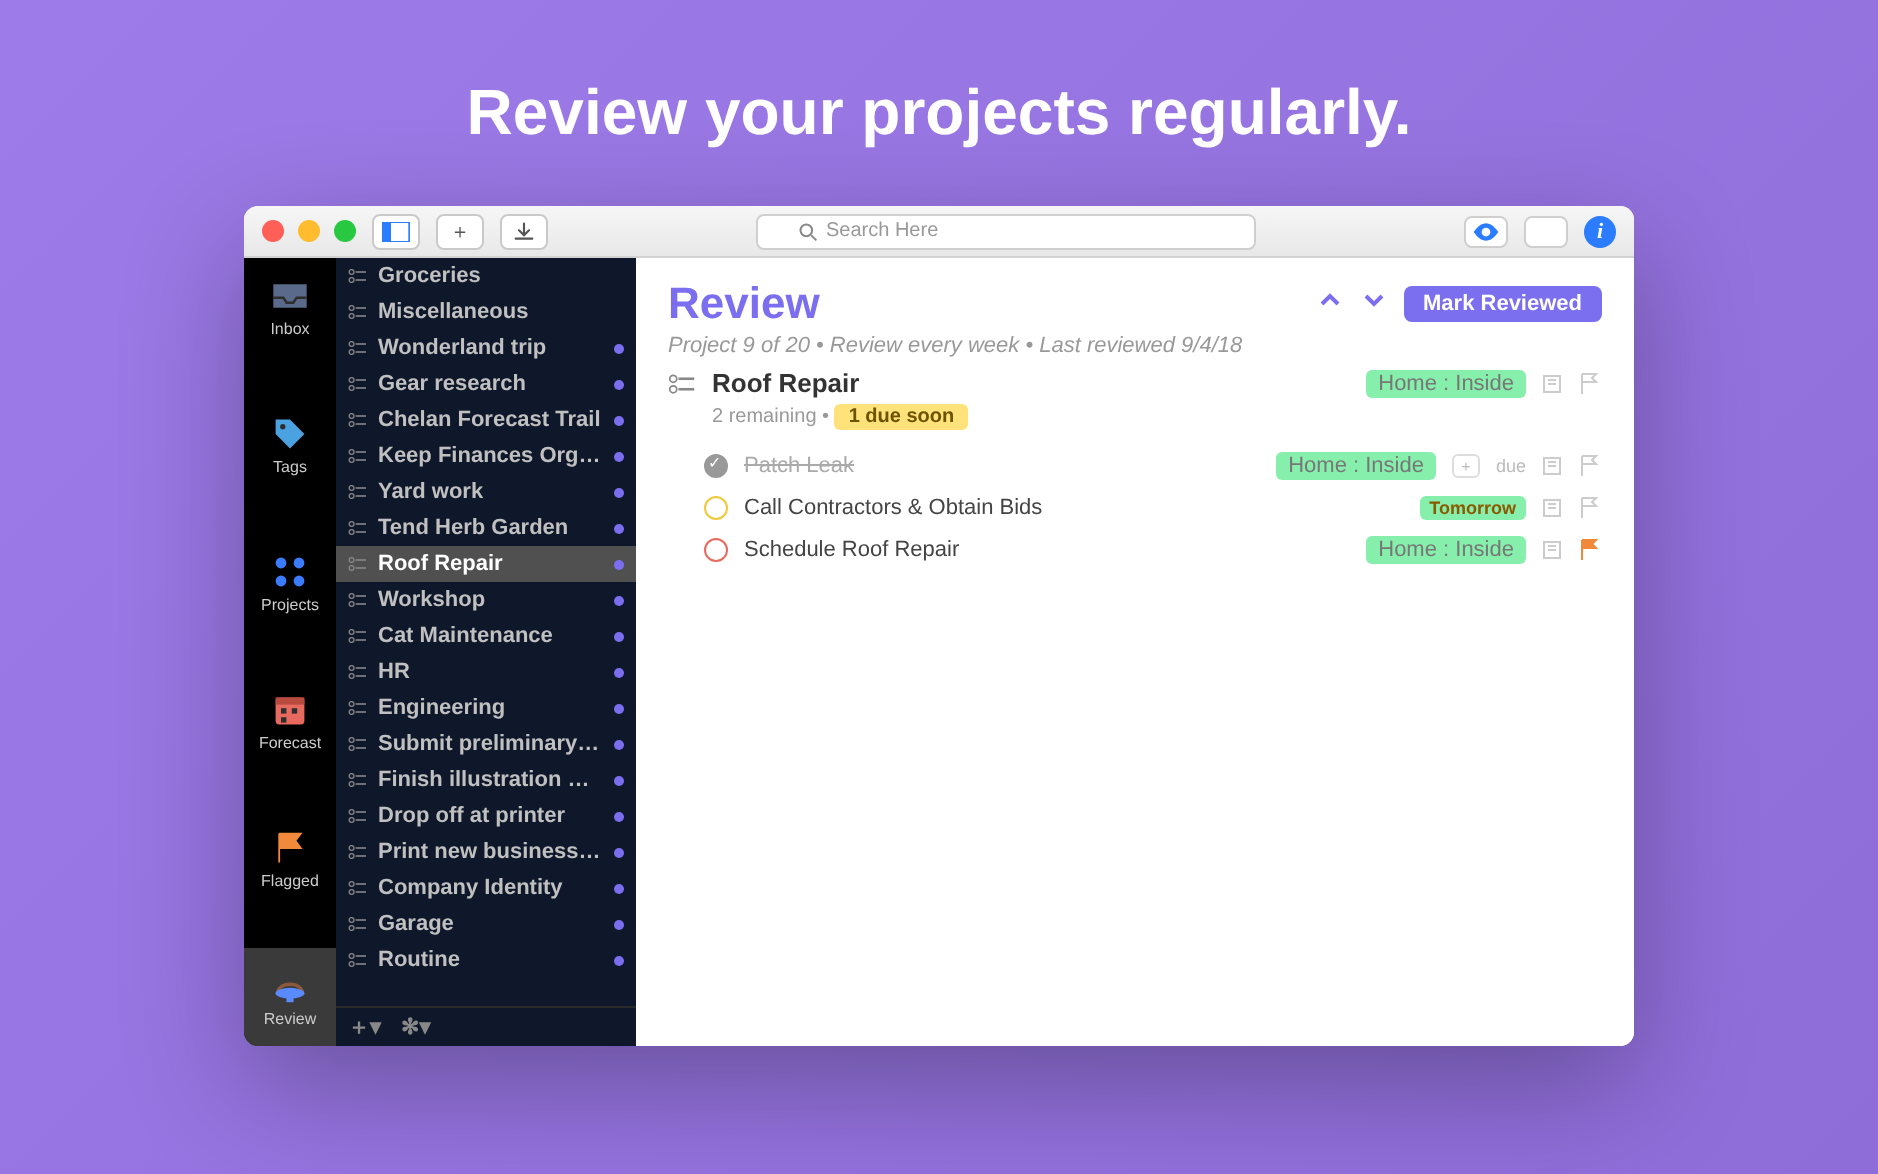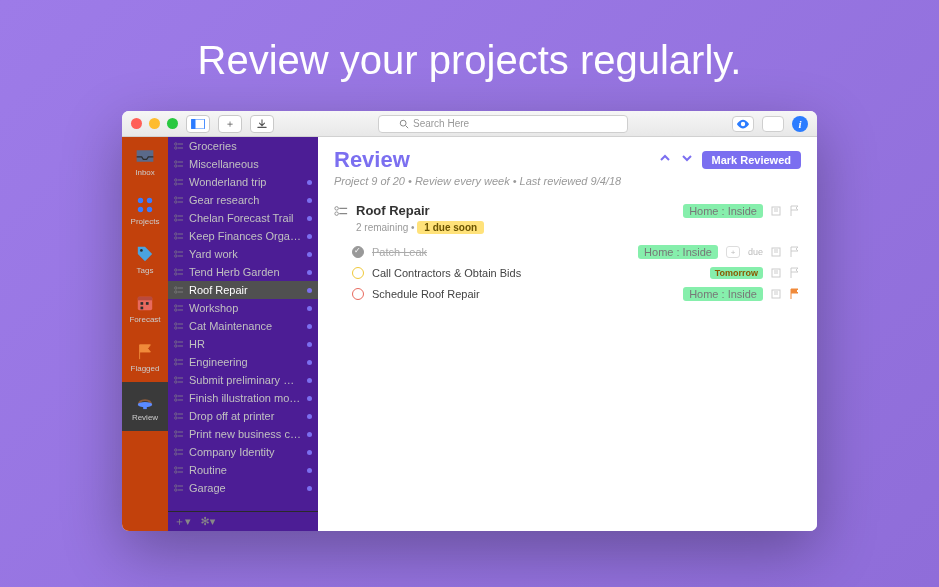--- a/index.html
+++ b/index.html
@@ -1,54 +1,54 @@
 <!DOCTYPE html>
 <html><head>
 <meta charset="utf-8">
 <style>
 * { margin: 0; padding: 0; box-sizing: border-box; font-family: -apple-system, BlinkMacSystemFont, "Helvetica Neue", sans-serif; }
 body { background: linear-gradient(135deg, #9d7be8 0%, #8f6dd9 100%); width: 939px; height: 587px; display: flex; flex-direction: column; align-items: center; overflow: hidden; }
-.headline { color: #fff; font-size: 40px; font-weight: 400; margin-top: 38px; margin-bottom: 28px; }
+.headline { color: #fff; font-size: 32px; font-weight: 700; margin-top: 38px; margin-bottom: 28px; }
 .window { width: 695px; height: 420px; background: #fff; border-radius: 7px; box-shadow: 0 20px 60px rgba(0,0,0,0.3); overflow: hidden; display: flex; flex-direction: column; }
 .titlebar { height: 26px; background: linear-gradient(#f6f6f6, #e8e8e8); border-bottom: 1px solid #d1d1d1; display: flex; align-items: center; padding: 0 9px; gap: 8px; }
 .traffic { display: flex; gap: 7px; }
 .dot { width: 11px; height: 11px; border-radius: 50%; }
 .dot.r { background: #ff5f57; } .dot.y { background: #febc2e; } .dot.g { background: #28c840; }
 .tb-btn { width: 24px; height: 18px; background: #fff; border: 1px solid #c9c9c9; border-radius: 4px; display: flex; align-items: center; justify-content: center; font-size: 10px; color: #555; }
 .tb-btn.blue { color: #2b7cff; }
 .tb-spacer { flex: 1; display: flex; justify-content: center; }
 .search { width: 250px; height: 18px; background: #fff; border: 1px solid #cfcfcf; border-radius: 4px; display: flex; align-items: center; padding: 0 20px; font-size: 10px; color: #999; }
 .search svg { width: 10px; height: 10px; margin-right: 4px; fill: #888; }
 .tb-right { display: flex; gap: 8px; align-items: center; }
 .eye { width: 22px; height: 16px; border: 1px solid #cfcfcf; border-radius: 4px; display: flex; align-items: center; justify-content: center; background: #fff; }
 .eye svg { width: 14px; height: 10px; fill: #2b7cff; }
 .pill { width: 22px; height: 16px; border: 1px solid #cfcfcf; border-radius: 4px; background: #fff; }
 .info { width: 16px; height: 16px; border-radius: 50%; background: #2b7cff; color: #fff; font-size: 11px; font-weight: 700; display: flex; align-items: center; justify-content: center; font-style: italic; font-family: Georgia, serif; }
 .body { flex: 1; display: flex; overflow: hidden; }
-.rail { width: 46px; background: #c2410c; display: flex; flex-direction: column; }
+.rail { width: 46px; background: #000000; display: flex; flex-direction: column; gap: 20px; }
 .rail-item { height: 49px; display: flex; flex-direction: column; align-items: center; justify-content: center; gap: 3px; cursor: pointer; position: relative; }
 .rail-item.sel { background: #3a3a3a; }
 .rail-item svg, .rail-ico { width: 20px; height: 18px; }
 .rail-label { font-size: 8px; color: #ccc; }
 .rail-item:first-child { border-top: none; }
-.projlist { width: 150px; background: #4c1d95; display: flex; flex-direction: column; overflow: hidden; font-size: 11px; }
+.projlist { width: 150px; background: #0f172a; display: flex; flex-direction: column; overflow: hidden; font-size: 11px; font-weight: bold; }
 .projlist-items { flex: 1; overflow: hidden; }
 .proj { height: 18px; display: flex; align-items: center; padding: 0 6px; color: #c0c0c0; gap: 5px; cursor: pointer; position: relative; }
 .proj.sel { background: #505050; color: #fff; }
 .proj-ico { width: 10px; height: 8px; flex-shrink: 0; }
 .proj-name { flex: 1; white-space: nowrap; overflow: hidden; text-overflow: ellipsis; }
 .proj-dot { width: 5px; height: 5px; border-radius: 50%; background: #7b6ff0; flex-shrink: 0; }
 .projlist-footer { height: 20px; border-top: 1px solid #2a2a2a; display: flex; align-items: center; padding: 0 6px; gap: 10px; color: #888; font-size: 11px; }
 .main { flex: 1; background: #fff; display: flex; flex-direction: column; padding: 10px 16px; overflow: hidden; }
 .mhead { display: flex; align-items: center; gap: 8px; }
 .mtitle { font-size: 22px; font-weight: 700; color: #7b6ff0; flex: 1; }
 .nav-chev { color: #7b6ff0; cursor: pointer; }
 .nav-chev svg { width: 14px; height: 14px; stroke: #7b6ff0; fill: none; stroke-width: 2; }
 .mark-btn { background: #7b6ff0; color: #fff; border-radius: 4px; padding: 3px 10px; font-size: 11px; font-weight: 600; cursor: pointer; }
-.mstatus { font-size: 11px; color: #999; font-style: italic; margin-top: 2px; margin-bottom: 12px; }
+.mstatus { font-size: 11px; color: #999; font-style: italic; margin-top: 2px; margin-bottom: 1px; }
 .phead { display: flex; align-items: center; gap: 8px; padding: 4px 0; }
 .phead-ico { width: 14px; height: 12px; }
 .phead-title { font-size: 13px; font-weight: 700; color: #333; }
 .phead-spacer { flex: 1; }
 .tag { background: #86efac; color: #777; border-radius: 3px; padding: 1px 6px; font-size: 11px; }
 .flg { width: 12px; height: 12px; }
 .note-ico { width: 10px; height: 10px; fill: #ccc; }
 .psub { font-size: 10px; color: #999; margin-left: 22px; margin-bottom: 8px; }
 .psub .warn { background: #ffe27a; color: #6b5300; border-radius: 3px; padding: 1px 7px; font-weight: 600; }
 .task { display: flex; align-items: center; gap: 8px; padding: 4px 0; margin-left: 18px; font-size: 11px; }
@@ -111,33 +111,33 @@
     <div class="rail">
       <div class="rail-item">
         <svg viewBox="0 0 24 18">
             <path d="M2 2h20v14H2z" fill="#5a6a8a"></path>
             <path d="M2 10h6l2 3h4l2-3h6" stroke="#2e2e2e" stroke-width="1.5" fill="none"></path>
           </svg>
         <div class="rail-label">Inbox</div>
       </div>
       <div class="rail-item">
         <svg viewBox="0 0 20 20">
+            <path d="M2 2h8l8 8-8 8-8-8z" fill="#4aa3e0"></path>
+            <circle cx="6" cy="6" r="1.5" fill="#2e2e2e"></circle>
+          </svg>
+        <div class="rail-label">Tags</div>
+      </div>
+      <div class="rail-item">
+        <svg viewBox="0 0 20 20">
             <circle cx="5" cy="5" r="3" fill="#3b7cff"></circle>
             <circle cx="15" cy="5" r="3" fill="#3b7cff"></circle>
             <circle cx="5" cy="15" r="3" fill="#3b7cff"></circle>
             <circle cx="15" cy="15" r="3" fill="#3b7cff"></circle>
           </svg>
         <div class="rail-label">Projects</div>
-      </div>
-      <div class="rail-item">
-        <svg viewBox="0 0 20 20">
-            <path d="M2 2h8l8 8-8 8-8-8z" fill="#4aa3e0"></path>
-            <circle cx="6" cy="6" r="1.5" fill="#2e2e2e"></circle>
-          </svg>
-        <div class="rail-label">Tags</div>
       </div>
       <div class="rail-item">
         <svg viewBox="0 0 20 20">
             <rect x="2" y="3" width="16" height="15" fill="#e86a5e" rx="2"></rect>
             <rect x="2" y="3" width="16" height="4" fill="#b84a3e"></rect>
             <rect x="5" y="9" width="3" height="3" fill="#2e2e2e"></rect>
             <rect x="11" y="9" width="3" height="3" fill="#2e2e2e"></rect>
             <rect x="5" y="14" width="3" height="3" fill="#2e2e2e"></rect>
           </svg>
         <div class="rail-label">Forecast</div>
@@ -338,31 +338,31 @@
   <span class="proj-name">Company Identity</span>
   <span class="proj-dot"></span>
           </div>
           <div class="proj">
             <svg class="proj-ico" viewBox="0 0 12 10">
               <circle cx="2" cy="2.5" r="1.5" fill="none" stroke="#888" stroke-width="0.8"></circle>
               <circle cx="2" cy="7.5" r="1.5" fill="none" stroke="#888" stroke-width="0.8"></circle>
               <line x1="4.5" y1="2.5" x2="11" y2="2.5" stroke="#888"></line>
               <line x1="4.5" y1="7.5" x2="11" y2="7.5" stroke="#888"></line>
             </svg>
+  <span class="proj-name">Garage</span>
+  <span class="proj-dot"></span>
+          </div>
+          <div class="proj">
+            <svg class="proj-ico" viewBox="0 0 12 10">
+              <circle cx="2" cy="2.5" r="1.5" fill="none" stroke="#888" stroke-width="0.8"></circle>
+              <circle cx="2" cy="7.5" r="1.5" fill="none" stroke="#888" stroke-width="0.8"></circle>
+              <line x1="4.5" y1="2.5" x2="11" y2="2.5" stroke="#888"></line>
+              <line x1="4.5" y1="7.5" x2="11" y2="7.5" stroke="#888"></line>
+            </svg>
   <span class="proj-name">Routine</span>
-  <span class="proj-dot"></span>
-          </div>
-          <div class="proj">
-            <svg class="proj-ico" viewBox="0 0 12 10">
-              <circle cx="2" cy="2.5" r="1.5" fill="none" stroke="#888" stroke-width="0.8"></circle>
-              <circle cx="2" cy="7.5" r="1.5" fill="none" stroke="#888" stroke-width="0.8"></circle>
-              <line x1="4.5" y1="2.5" x2="11" y2="2.5" stroke="#888"></line>
-              <line x1="4.5" y1="7.5" x2="11" y2="7.5" stroke="#888"></line>
-            </svg>
-  <span class="proj-name">Garage</span>
   <span class="proj-dot"></span>
           </div>
         </div>
       <div class="projlist-footer">
         <span>＋▾</span>
         <span>✻▾</span>
       </div>
     </div>
 
     <div class="main">

